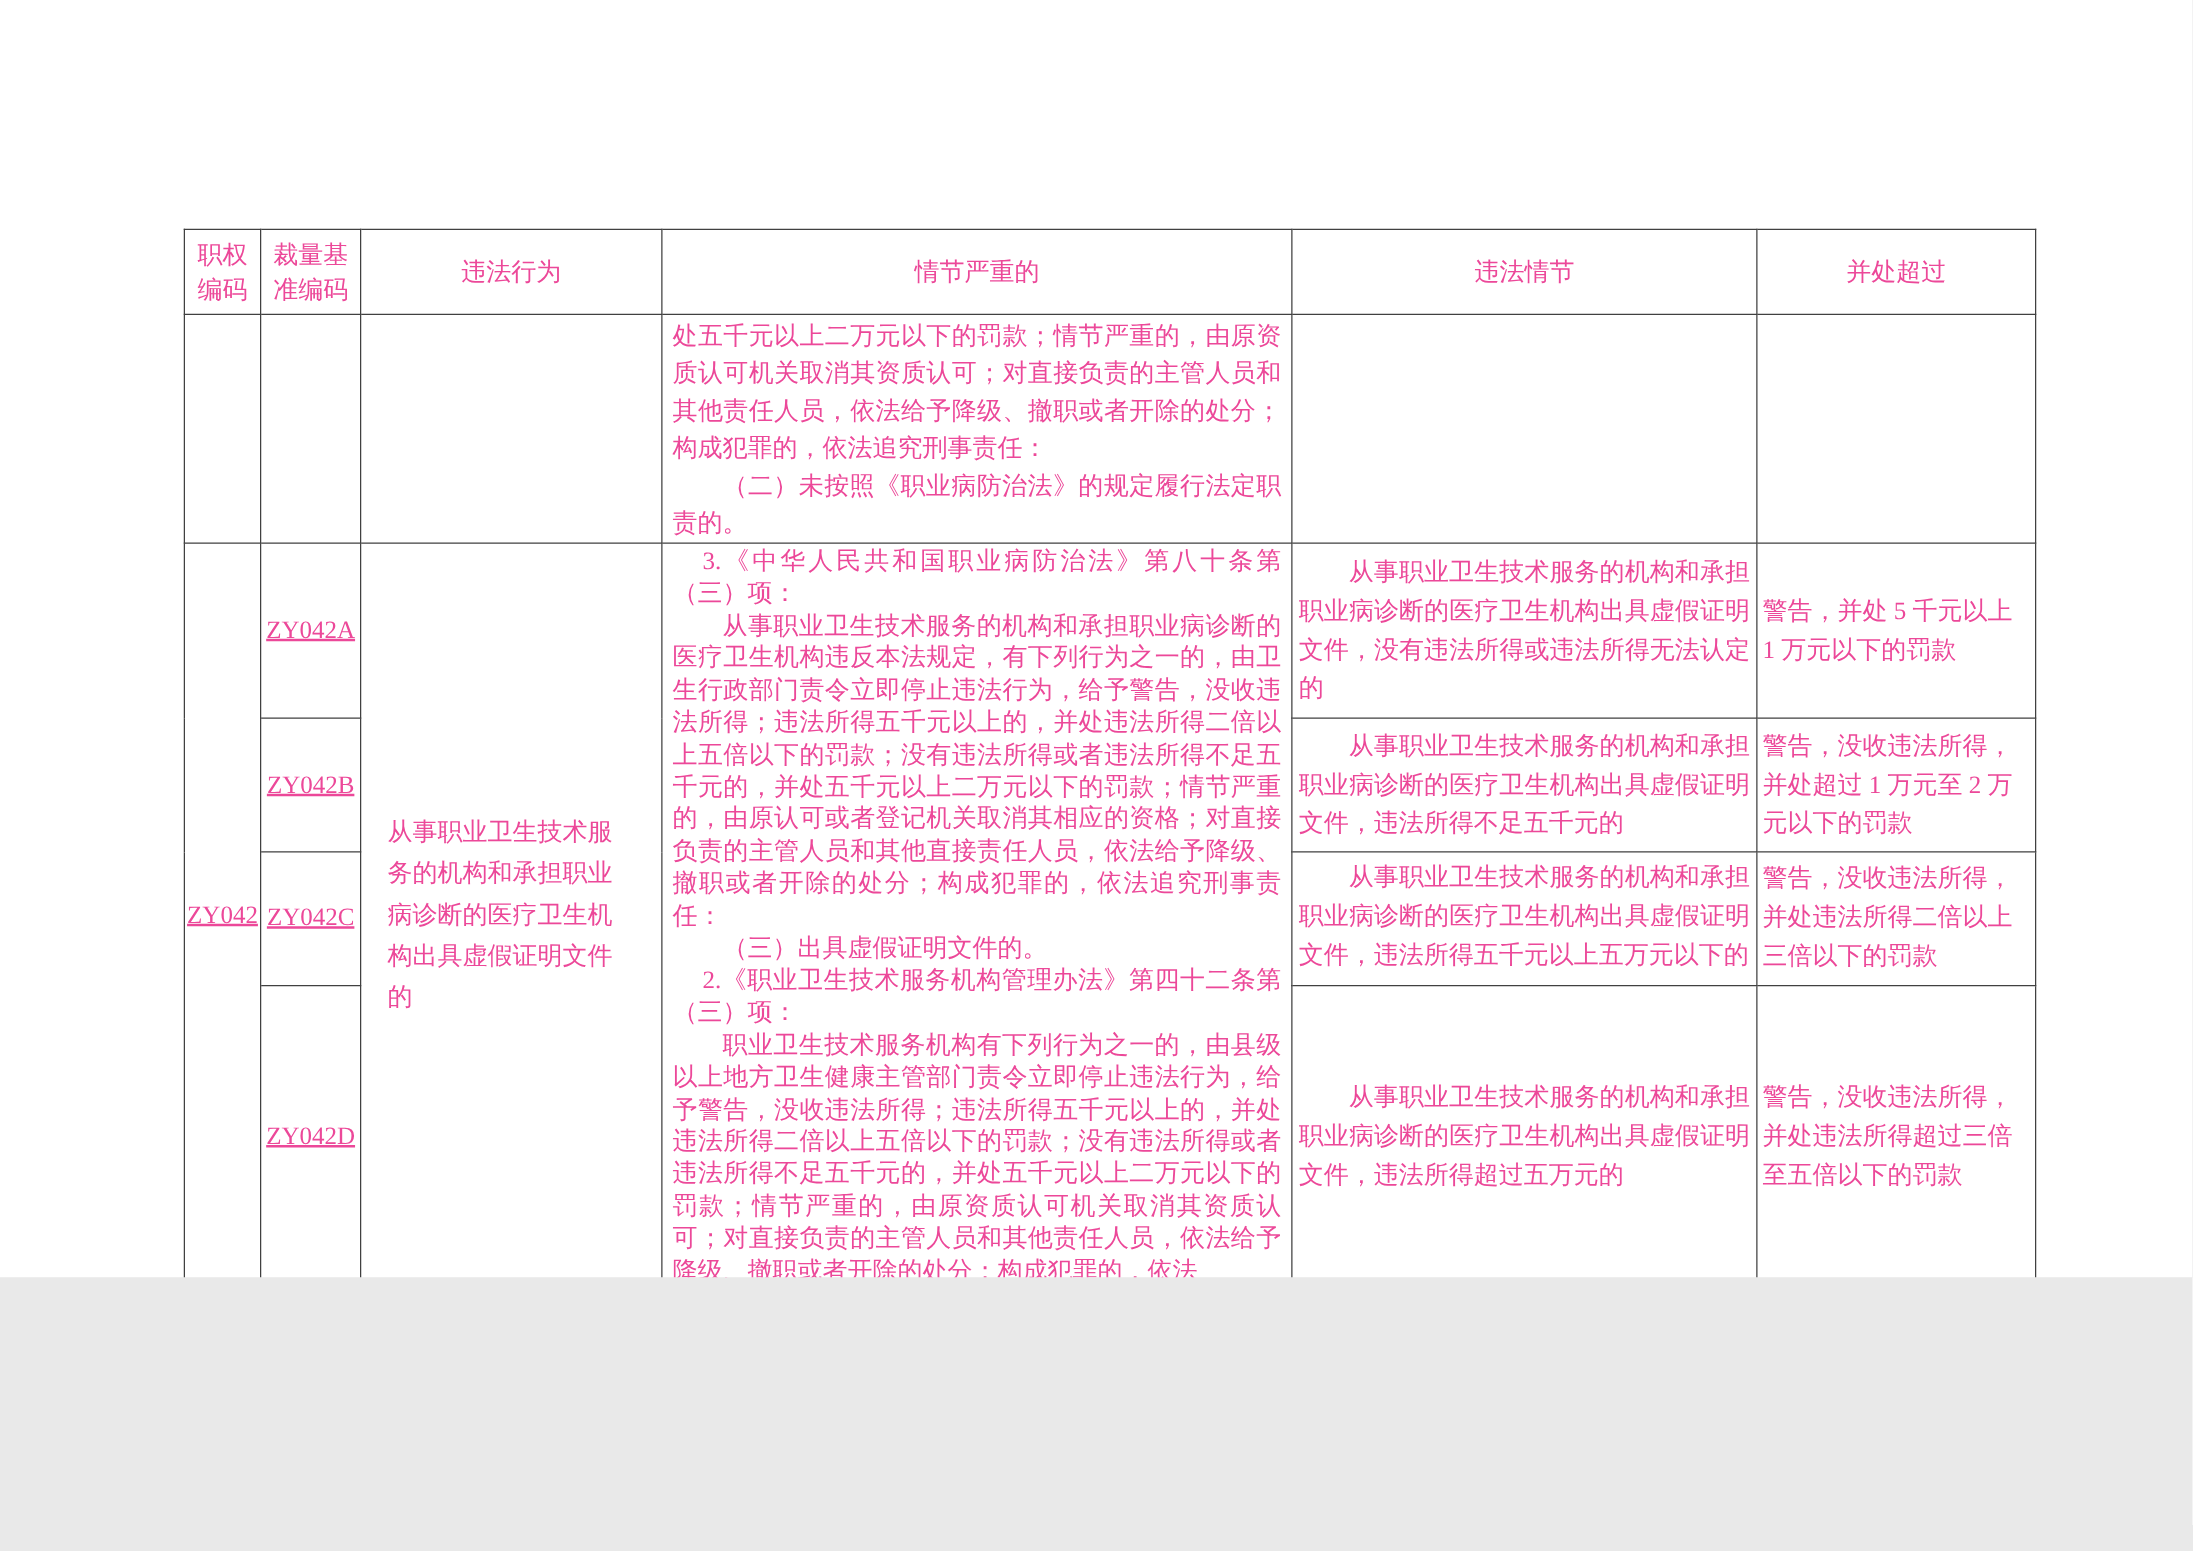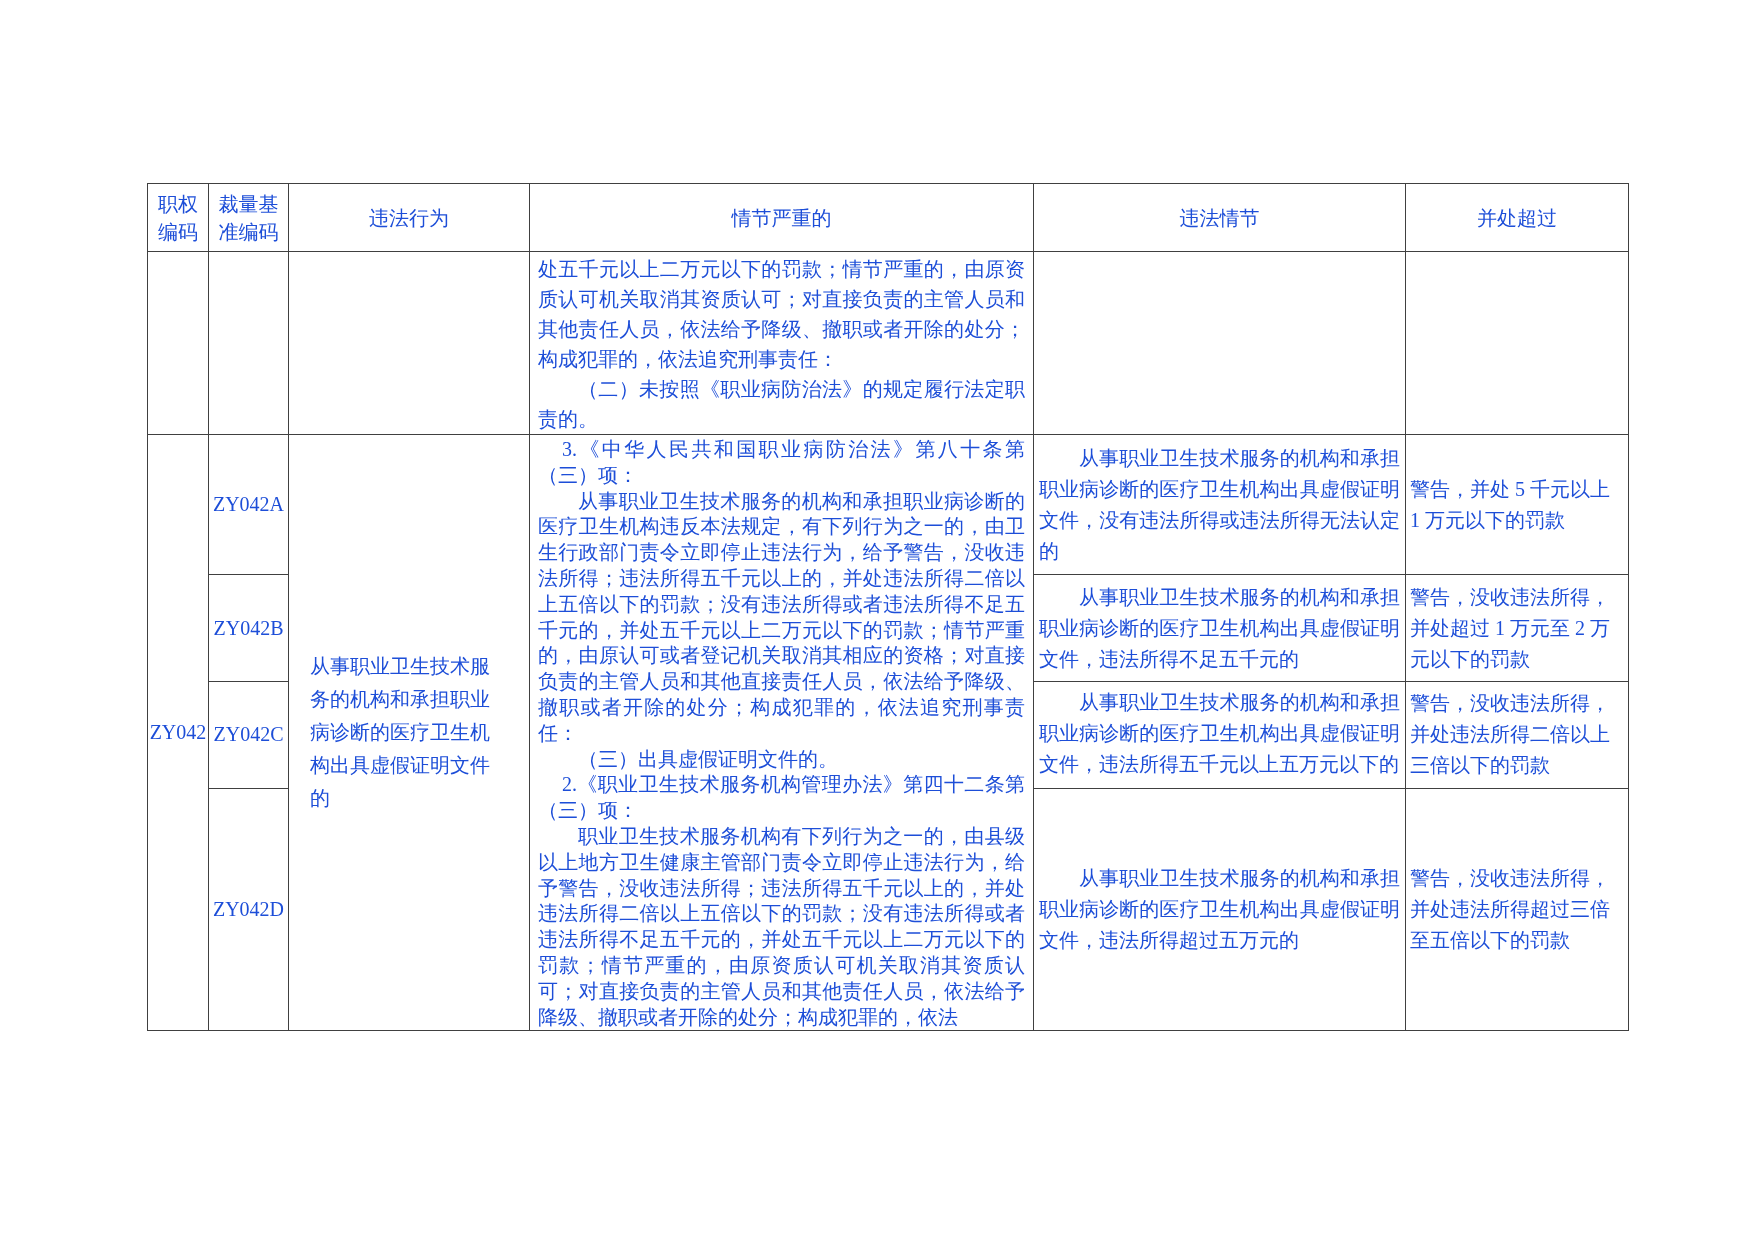--- a/index.html
+++ b/index.html
@@ -1,23 +1,23 @@
 <!DOCTYPE html>
 <html><head>
 <meta charset="utf-8">
 <style>
   * { margin: 0; padding: 0; box-sizing: border-box; }
   html, body { background: #e9e9e9; }
   .page {
     position: relative;
     width: 1754px;
-    height: 1241px;
+    height: 1022px;
     background: #ffffff;
     font-family: "Liberation Serif", "DejaVu Serif", serif;
-    color: #1d4ed8;
+    color: #ec4899;
     overflow: hidden;
   }
   table.law-table {
     position: absolute;
     left: 147px;
     top: 183px;
     width: 1481px;
     border-collapse: collapse;
     table-layout: fixed;
     font-size: 20px;
@@ -31,20 +31,21 @@
   
   th.hdr {
     text-align: center;
     line-height: 28px;
     padding: 2px;
   }
   td.code-cell {
     text-align: center;
     padding: 14px 1px;
     letter-spacing: 0px;
+    text-decoration: underline;
   }
   td.behavior-cell {
     padding: 2px 21px;
     text-align: left;
     line-height: 33px;
   }
   td.legal-cell {
     vertical-align: top;
     padding: 2px 8px 0 8px;
     text-align: justify;

